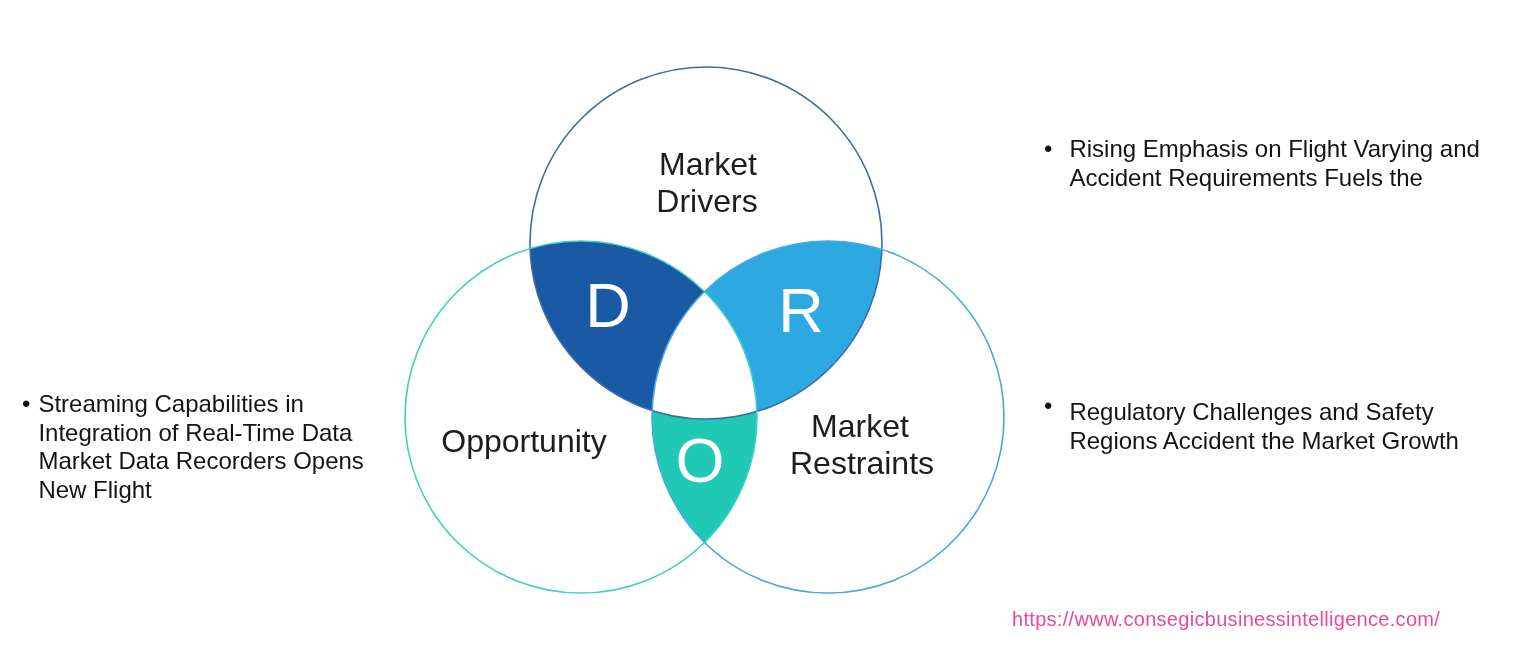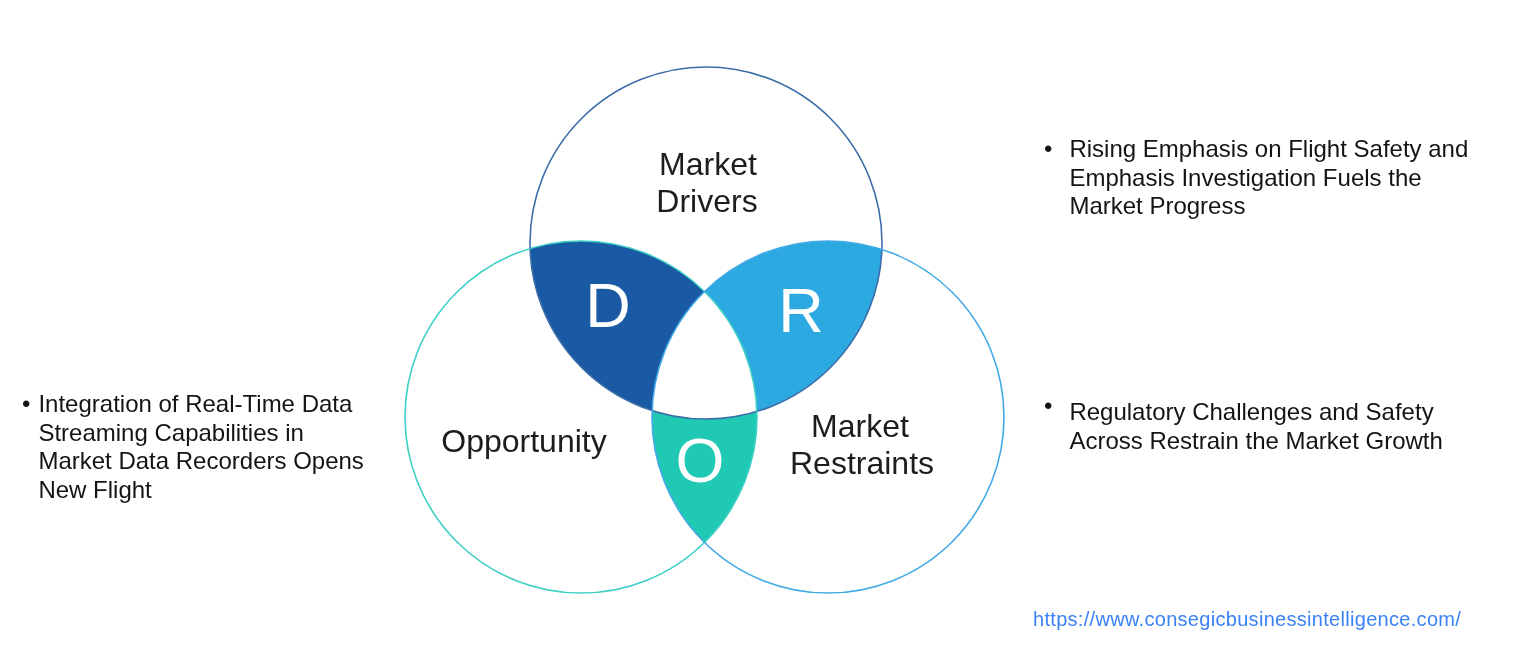--- a/index.html
+++ b/index.html
@@ -47,22 +47,21 @@
   .note-top-right .bullet { margin-right: 17px; }
   .note-bottom-right { left: 1044px; top: 398px; width: 440px; }
   .note-bottom-right .bullet { margin-right: 17px; position: relative; top: -6px; }
 
   .source-url {
     position: absolute;
     left: 1012px;
     top: 608px;
     font-size: 20px;
     letter-spacing: 0.3px;
-    color: #3b82f6;
-    margin-left: 21px;
+    color: #ec4899;
   }
 </style>
 </head>
 <body>
 
 <div class="stage">
 
   <svg class="venn" width="1515" height="660" viewBox="0 0 1515 660">
     <defs>
       <clipPath id="clipTop">
@@ -110,39 +109,38 @@
     <text class="venn-label" x="862" y="474" text-anchor="middle">Restraints</text>
 
     <text class="venn-letter" x="608" y="327" text-anchor="middle">D</text>
     <text class="venn-letter" x="801" y="332" text-anchor="middle">R</text>
     <text class="venn-letter" x="700" y="482" text-anchor="middle">O</text>
   </svg>
 
   <div class="note note-left">
     <span class="bullet">•</span>
     <div>
+      <div>Streaming Capabilities in</div>
       <div>Integration of Real-Time Data</div>
-      <div>Streaming Capabilities in</div>
       <div>Market Data Recorders Opens</div>
       <div>New Flight</div>
     </div>
   </div>
 
   <div class="note note-top-right">
     <span class="bullet">•</span>
     <div>
-      <div>Rising Emphasis on Flight Safety and</div>
-      <div>Emphasis Investigation Fuels the</div>
-      <div>Market Progress</div>
+      <div>Rising Emphasis on Flight Varying and</div>
+      <div>Accident Requirements Fuels the</div>
     </div>
   </div>
 
   <div class="note note-bottom-right">
     <span class="bullet">•</span>
     <div>
       <div>Regulatory Challenges and Safety</div>
-      <div>Across Restrain the Market Growth</div>
+      <div>Regions Accident the Market Growth</div>
     </div>
   </div>
 
   <div class="source-url">https://www.consegicbusinessintelligence.com/</div>
 
 </div>
 
 </body></html>

